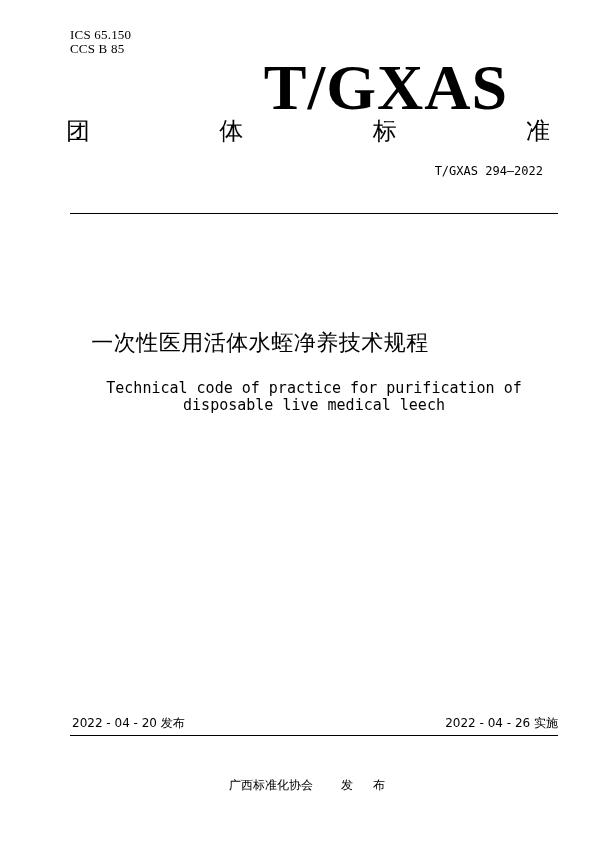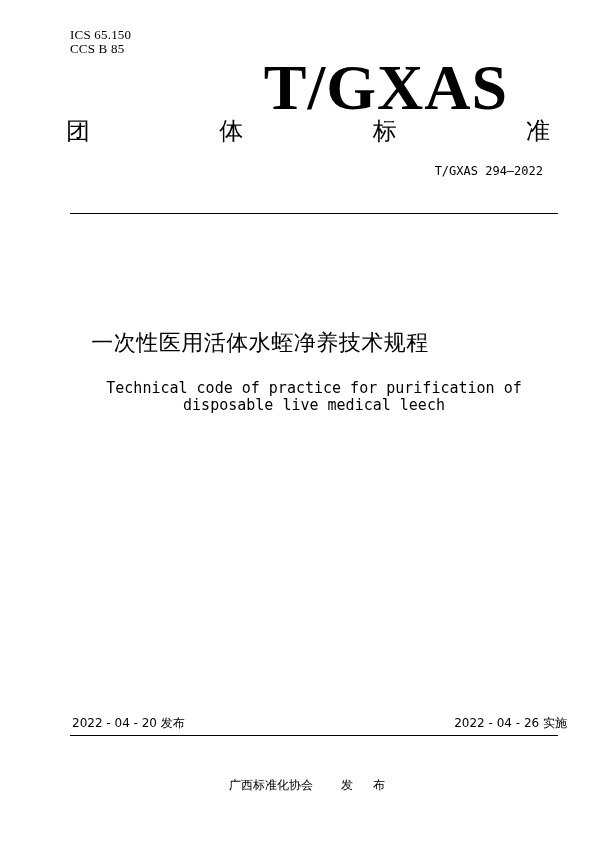--- a/index.html
+++ b/index.html
@@ -77,21 +77,21 @@
       font-size: 15px;
       line-height: 17px;
     }
     .date {
       top: 716px;
       font-family: "DejaVu Sans", sans-serif;
       font-size: 12px;
       line-height: 14px;
     }
     #publish-date { left: 72px; }
-    #implement-date { right: 33px; text-align: right; }
+    #implement-date { right: 42px; text-align: right; }
     .publisher {
       left: 0;
       width: 600px;
       top: 778px;
       text-align: center;
       font-family: "DejaVu Sans", sans-serif;
       font-size: 12px;
       line-height: 14px;
       padding-left: 11px;
     }

